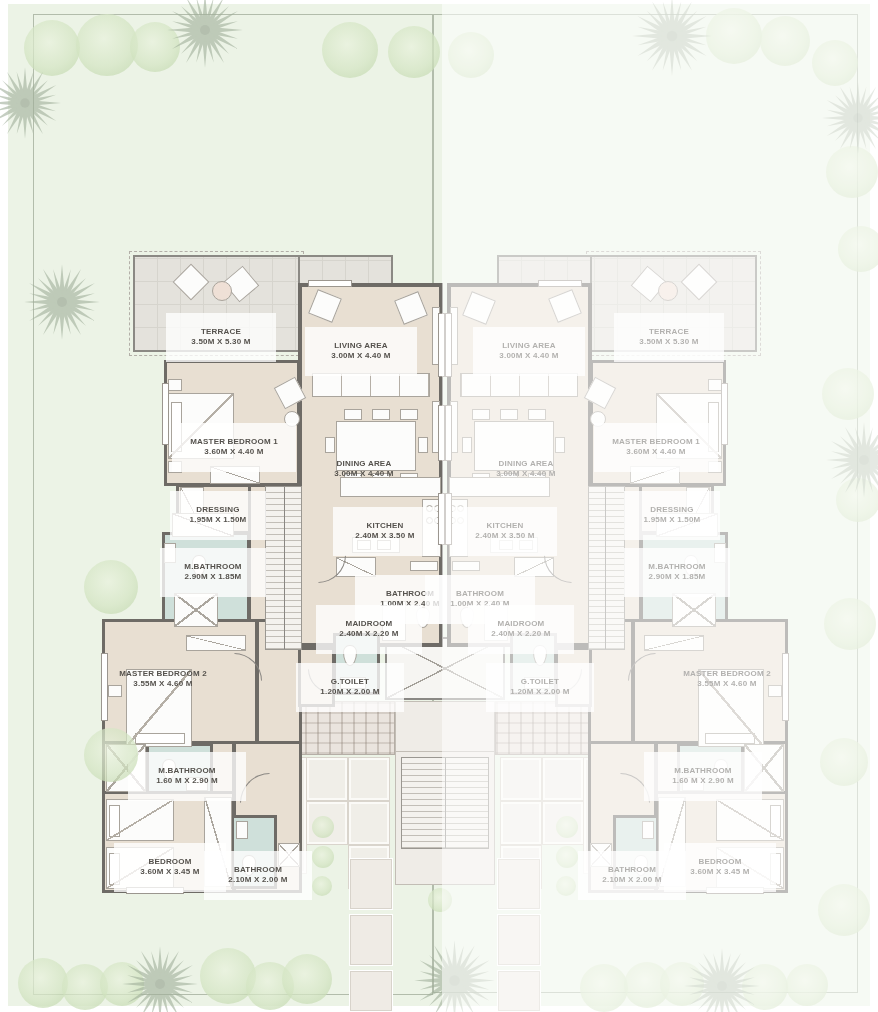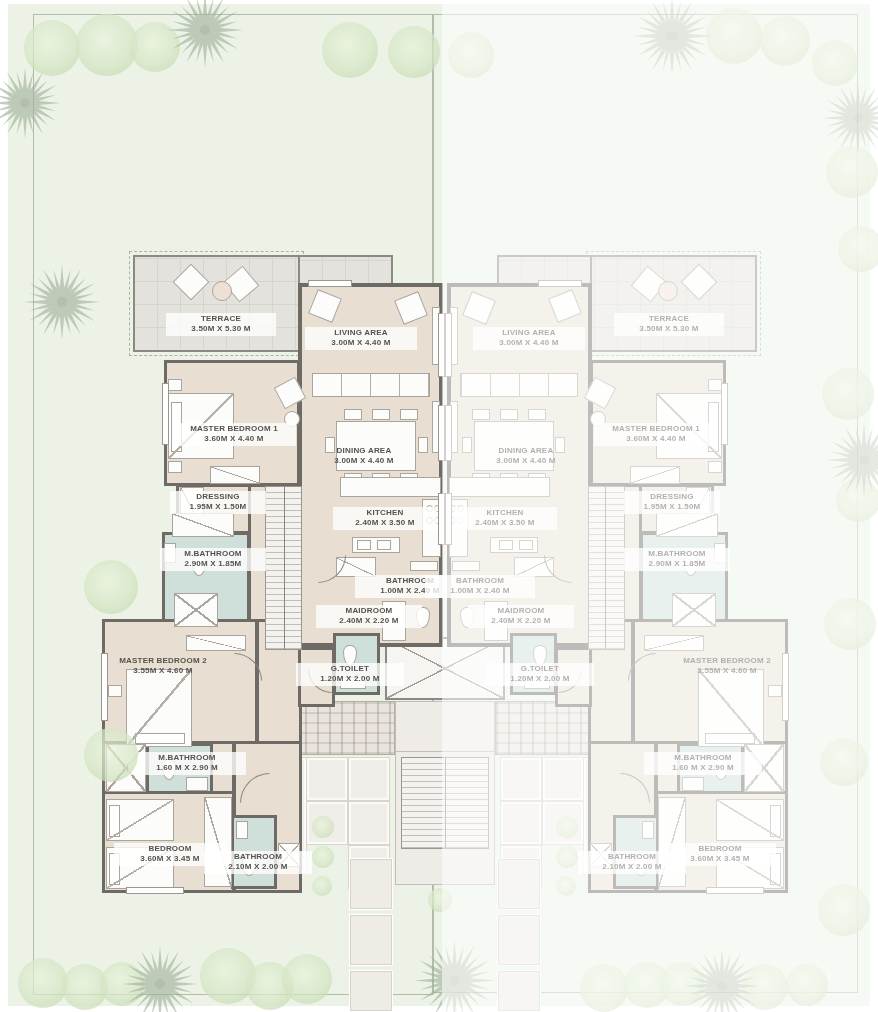--- a/index.html
+++ b/index.html
@@ -18,21 +18,21 @@
   #unit-right .rlabel{transform:scaleX(-1);}
   .room{position:absolute;box-sizing:border-box;border:3px solid #6e6b66;z-index:1;}
   .beige{background:#e8dfd2;}
   .blue{background:#cfe0da;}
   .terrace{background:#e4e2dc;outline:1px dashed #b3afa8;outline-offset:3px;
      background-image:repeating-linear-gradient(0deg,transparent 0 22px,#d6d4cd 22px 23px),
                       repeating-linear-gradient(90deg,transparent 0 22px,#d6d4cd 22px 23px);
      border:2px solid #8b8984;}
   .thick{border-width:4px;}
   .rlabel{position:absolute;font-size:8px;font-weight:bold;line-height:1.3;letter-spacing:.2px;
-          color:#55524d;text-align:center;background:rgba(255,255,255,.78);padding:1px 2px;
+          color:#55524d;text-align:center;background:rgba(255,255,255,.78);padding:14px 2px;
           z-index:30;box-sizing:border-box;}
   
   .furn{position:absolute;background:#fcfcfb;border:1px solid #a9a49c;box-sizing:border-box;z-index:5;}
   .circle{border-radius:50%;}
   .sofa{background:#fcfcfb repeating-linear-gradient(90deg,transparent 0 28px,#b5afa6 28px 29px);}
   .xbox{background:linear-gradient(to top right,transparent 48%,#aba69e 48% 52%,transparent 52%),
         linear-gradient(to bottom right,transparent 48%,#aba69e 48% 52%,transparent 52%),#fcfcfb;}
   .dbox{background:linear-gradient(to top right,transparent 48.5%,#aba69e 48.5% 51.5%,transparent 51.5%),#fcfcfb;}
   .toilet{border-radius:45% 45% 50% 50%/35% 35% 65% 65%;}
   .bed::after{content:"";position:absolute;inset:0;

